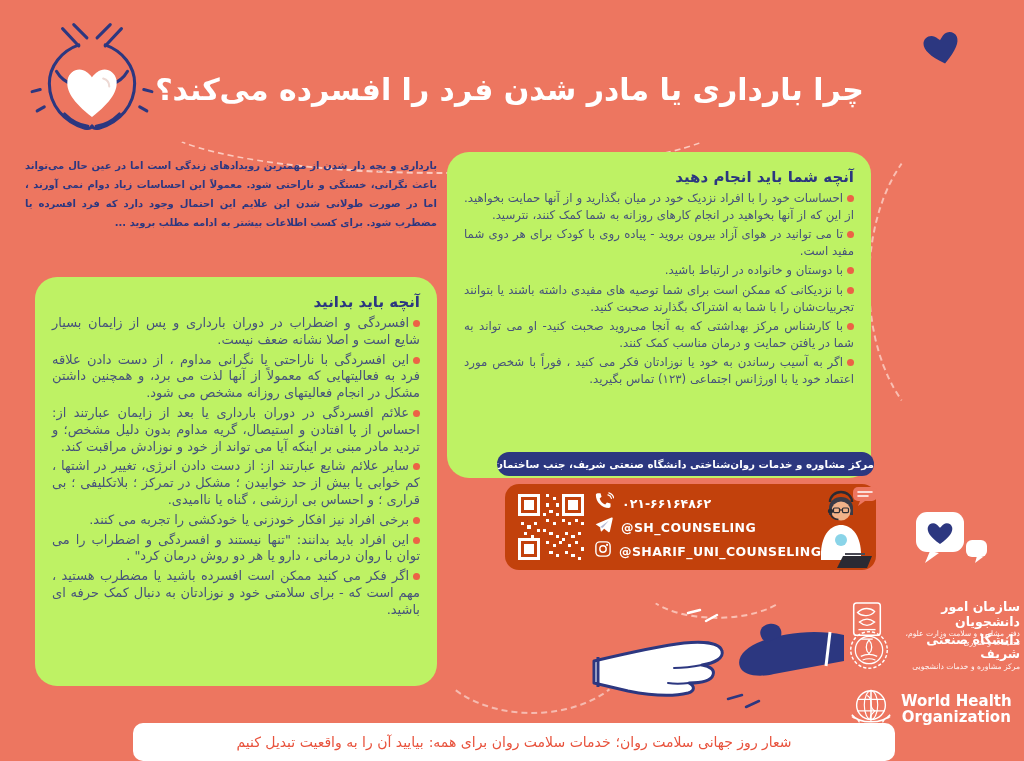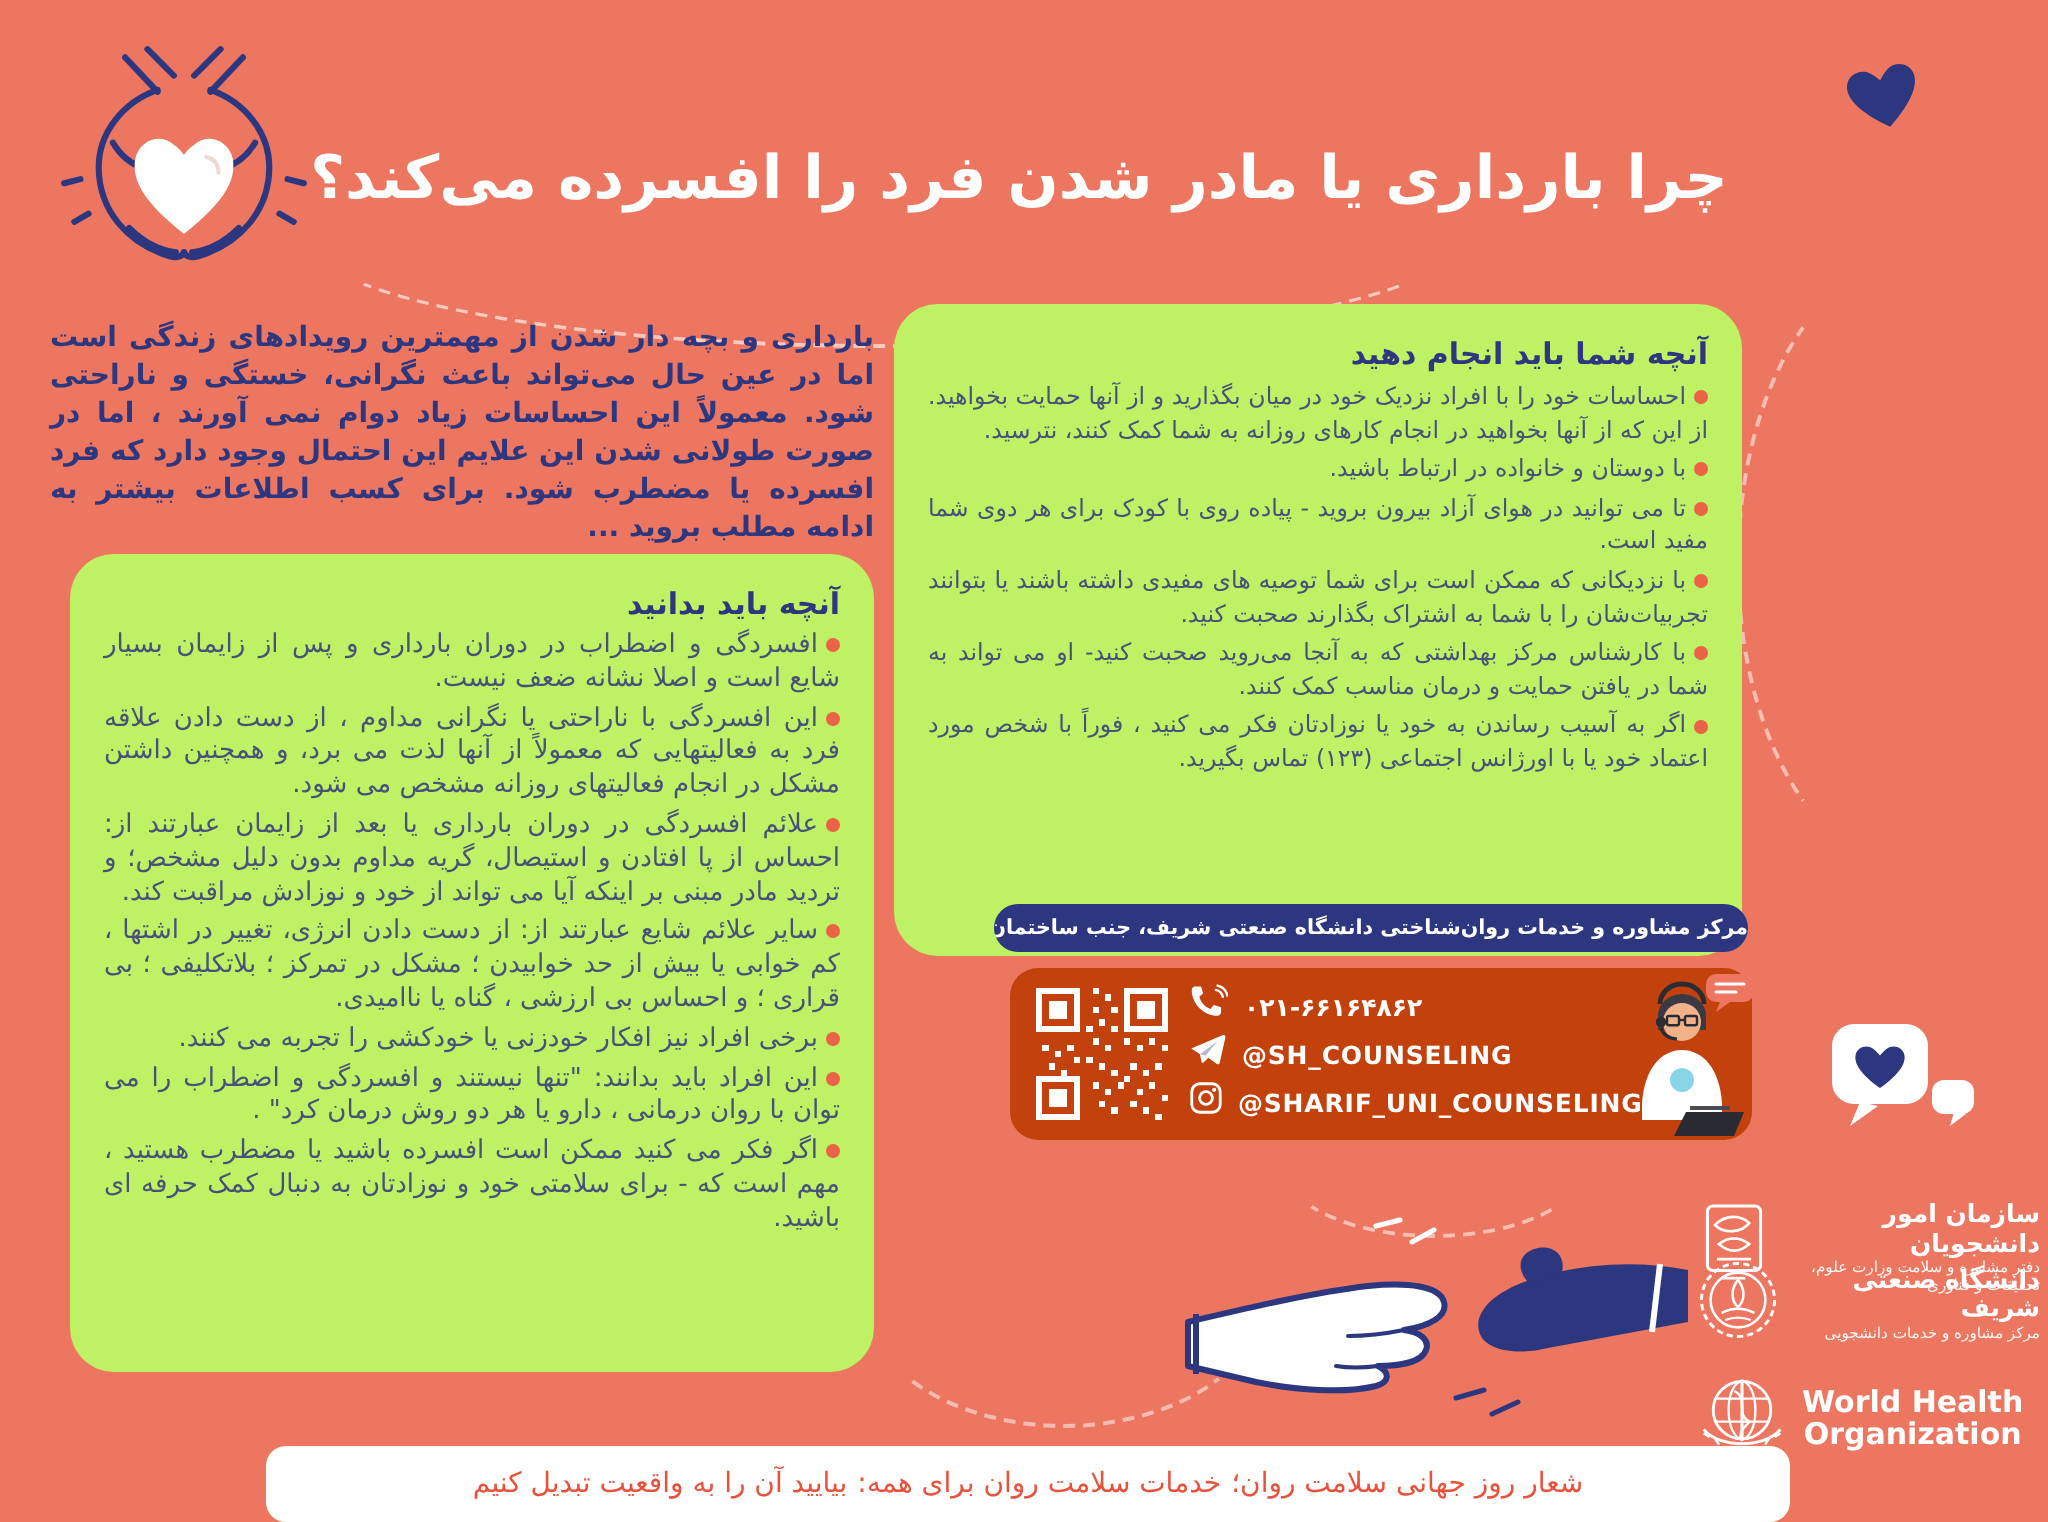--- a/index.html
+++ b/index.html
@@ -15,21 +15,21 @@
   .arc3{left:-60px;top:330px;width:120px;height:280px;border-color:transparent rgba(255,222,214,.6) transparent transparent;}
   .arc4{left:430px;top:580px;width:200px;height:130px;border-color:transparent transparent rgba(255,255,255,.5) transparent;}
   .arc5{left:640px;top:545px;width:150px;height:70px;border-color:transparent transparent rgba(255,222,214,.7) transparent;}
 
   .page-title{
     position:absolute;left:140px;right:145px;top:50px;
     color:#FFFFFF;font-size:30px;font-weight:bold;text-align:center;line-height:1.3;
   }
   .intro{
     position:absolute;right:587px;left:25px;top:146px;width:412px;right:auto;
-    color:#2C3780;font-weight:bold;font-size:14px;line-height:19px;text-align:justify;
+    color:#2C3780;font-weight:bold;font-size:10px;line-height:19px;text-align:justify;
   }
   .card{
     position:absolute;background:#bef264;border-radius:22px;box-sizing:border-box;
     padding:16px 17px;overflow:hidden;
   }
   .card-know{left:35px;top:277px;width:402px;height:409px;}
   .card-do{left:447px;top:152px;width:424px;height:326px;}
   .card h2{
     margin:0 0 4px 0;color:#2C3780;font-size:15px;font-weight:bold;text-align:right;
   }
@@ -124,22 +124,22 @@
       <li><span class="dot"></span><span>برخی افراد نیز افکار خودزنی یا خودکشی را تجربه می کنند.</span></li>
       <li><span class="dot"></span><span>این افراد باید بدانند: "تنها نیستند و افسردگی و اضطراب را می توان با روان درمانی ، دارو یا هر دو روش درمان کرد" .</span></li>
       <li><span class="dot"></span><span>اگر فکر می کنید ممکن است افسرده باشید یا مضطرب هستید ، مهم است که - برای سلامتی خود و نوزادتان به دنبال کمک حرفه ای باشید.</span></li>
     </ul>
   </section>
 
   <section class="card card-do">
     <h2>آنچه شما باید انجام دهید</h2>
     <ul>
       <li><span class="dot"></span><span>احساسات خود را با افراد نزدیک خود در میان بگذارید و از آنها حمایت بخواهید. از این که از آنها بخواهید در انجام کارهای روزانه به شما کمک کنند، نترسید.</span></li>
+      <li><span class="dot"></span><span>تا می توانید در هوای آزاد بیرون بروید - پیاده روی با کودک برای هر دوی شما مفید است.</span></li>
       <li><span class="dot"></span><span>با دوستان و خانواده در ارتباط باشید.</span></li>
-      <li><span class="dot"></span><span>تا می توانید در هوای آزاد بیرون بروید - پیاده روی با کودک برای هر دوی شما مفید است.</span></li>
       <li><span class="dot"></span><span>با نزدیکانی که ممکن است برای شما توصیه های مفیدی داشته باشند یا بتوانند تجربیات‌شان را با شما به اشتراک بگذارند صحبت کنید.</span></li>
       <li><span class="dot"></span><span>با کارشناس مرکز بهداشتی که به آنجا می‌روید صحبت کنید- او می تواند به شما در یافتن حمایت و درمان مناسب کمک کنند.</span></li>
       <li><span class="dot"></span><span>اگر به آسیب رساندن به خود یا نوزادتان فکر می کنید ، فوراً با شخص مورد اعتماد خود یا با اورژانس اجتماعی (۱۲۳) تماس بگیرید.</span></li>
     </ul>
   </section>
 
   <div class="banner">مرکز مشاوره و خدمات روان‌شناختی دانشگاه صنعتی شریف، جنب ساختمان شهید رضایی</div>
 
   <div class="contact">
     <span class="qr">

